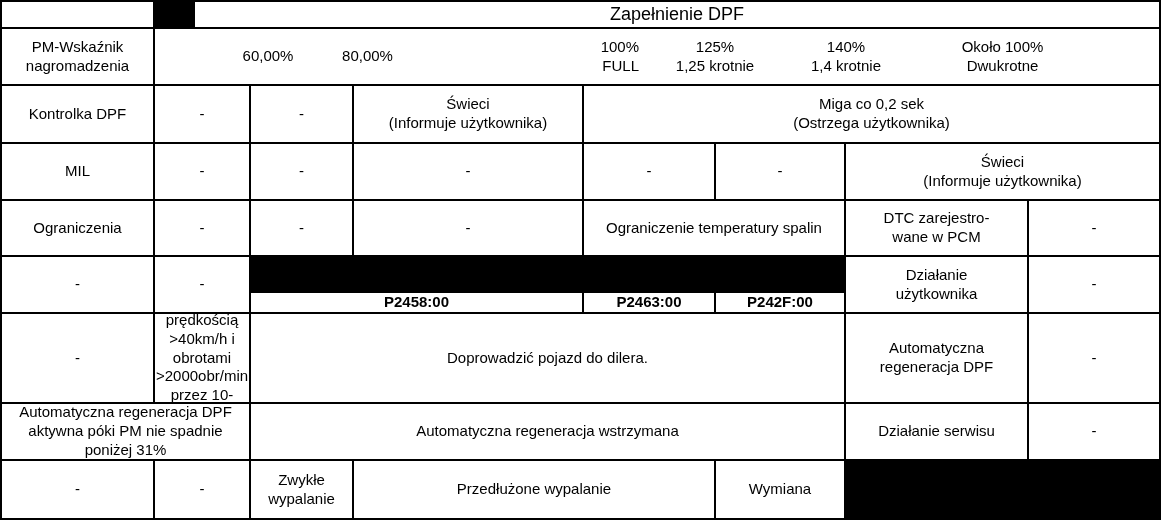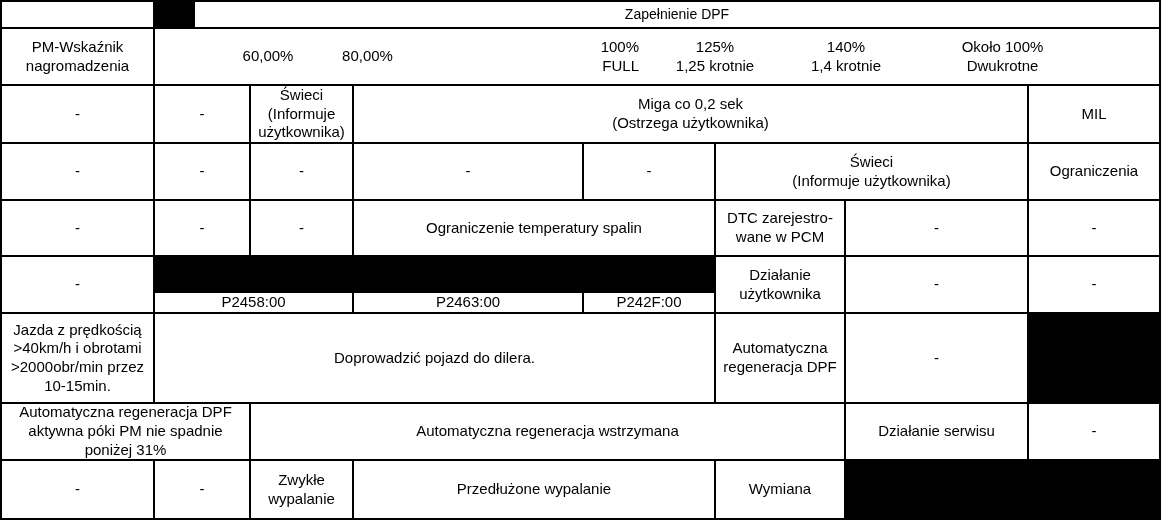--- a/index.html
+++ b/index.html
@@ -24,22 +24,22 @@
     justify-content: center;
     text-align: center;
     white-space: pre-line;
     line-height: 1.25;
     padding: 2px 4px;
     overflow: hidden;
   }
   .span2 { grid-column: span 2; }
   .span4 { grid-column: span 4; }
   .span7 { grid-column: span 7; }
-  .title-cell { font-size: 14px; margin-left: 40px; }
-  .bold { font-weight: normal; margin-top: 36px; }
+  .title-cell { font-size: 18px; margin-left: 40px; }
+  .bold { font-weight: bold; margin-top: 36px; }
   
   .pm-values {
     background: #ffffff;
     display: flex;
     align-items: stretch;
     padding: 4px;
   }
   .pm-block {
     display: flex;
     align-items: center;
@@ -71,20 +71,21 @@
     <div class="pm-block pm-b2">100%
 FULL</div>
     <div class="pm-block pm-b3">125%
 1,25 krotnie</div>
     <div class="pm-block pm-b4">140%
 1,4 krotnie</div>
     <div class="pm-block pm-b5">Około 100%
 Dwukrotne</div>
   </div>
 
+  <div class="cell">Kontrolka DPF</div>
   <div class="cell">-</div>
   <div class="cell">-</div>
   <div class="cell">Świeci
 (Informuje użytkownika)</div>
   <div class="cell span4">Miga co 0,2 sek
 (Ostrzega użytkownika)</div>
 
   <div class="cell">MIL</div>
   <div class="cell">-</div>
   <div class="cell">-</div>

